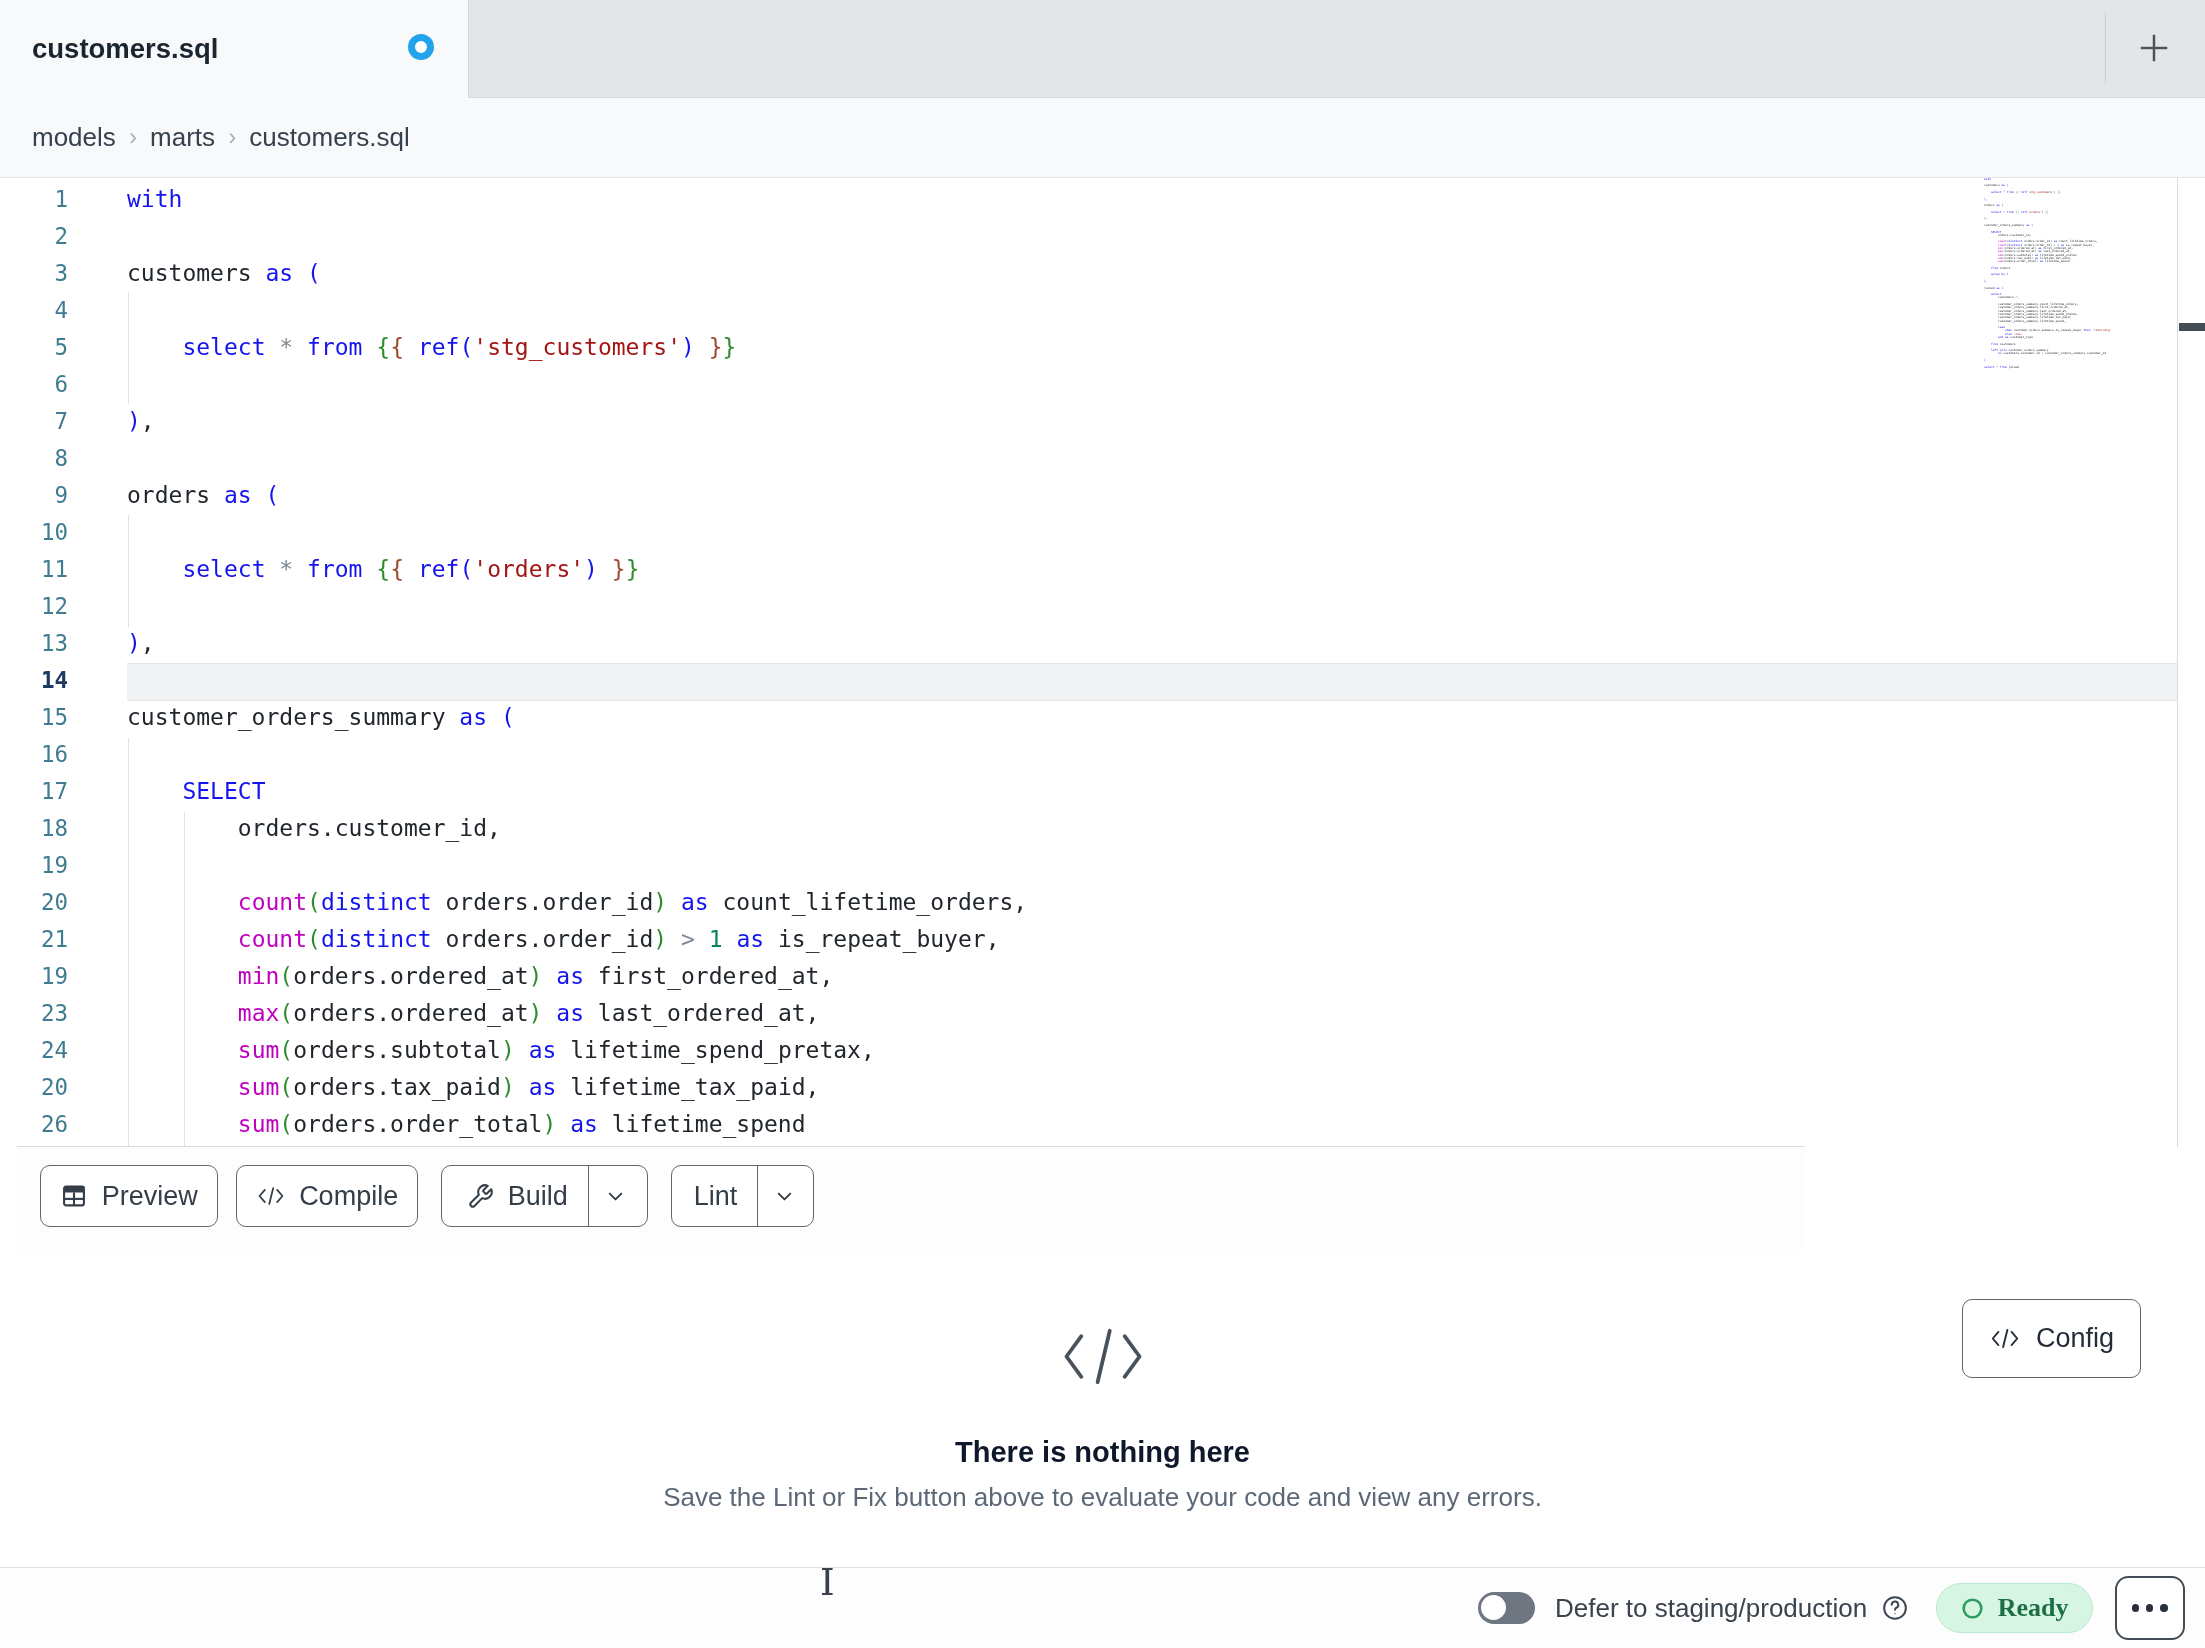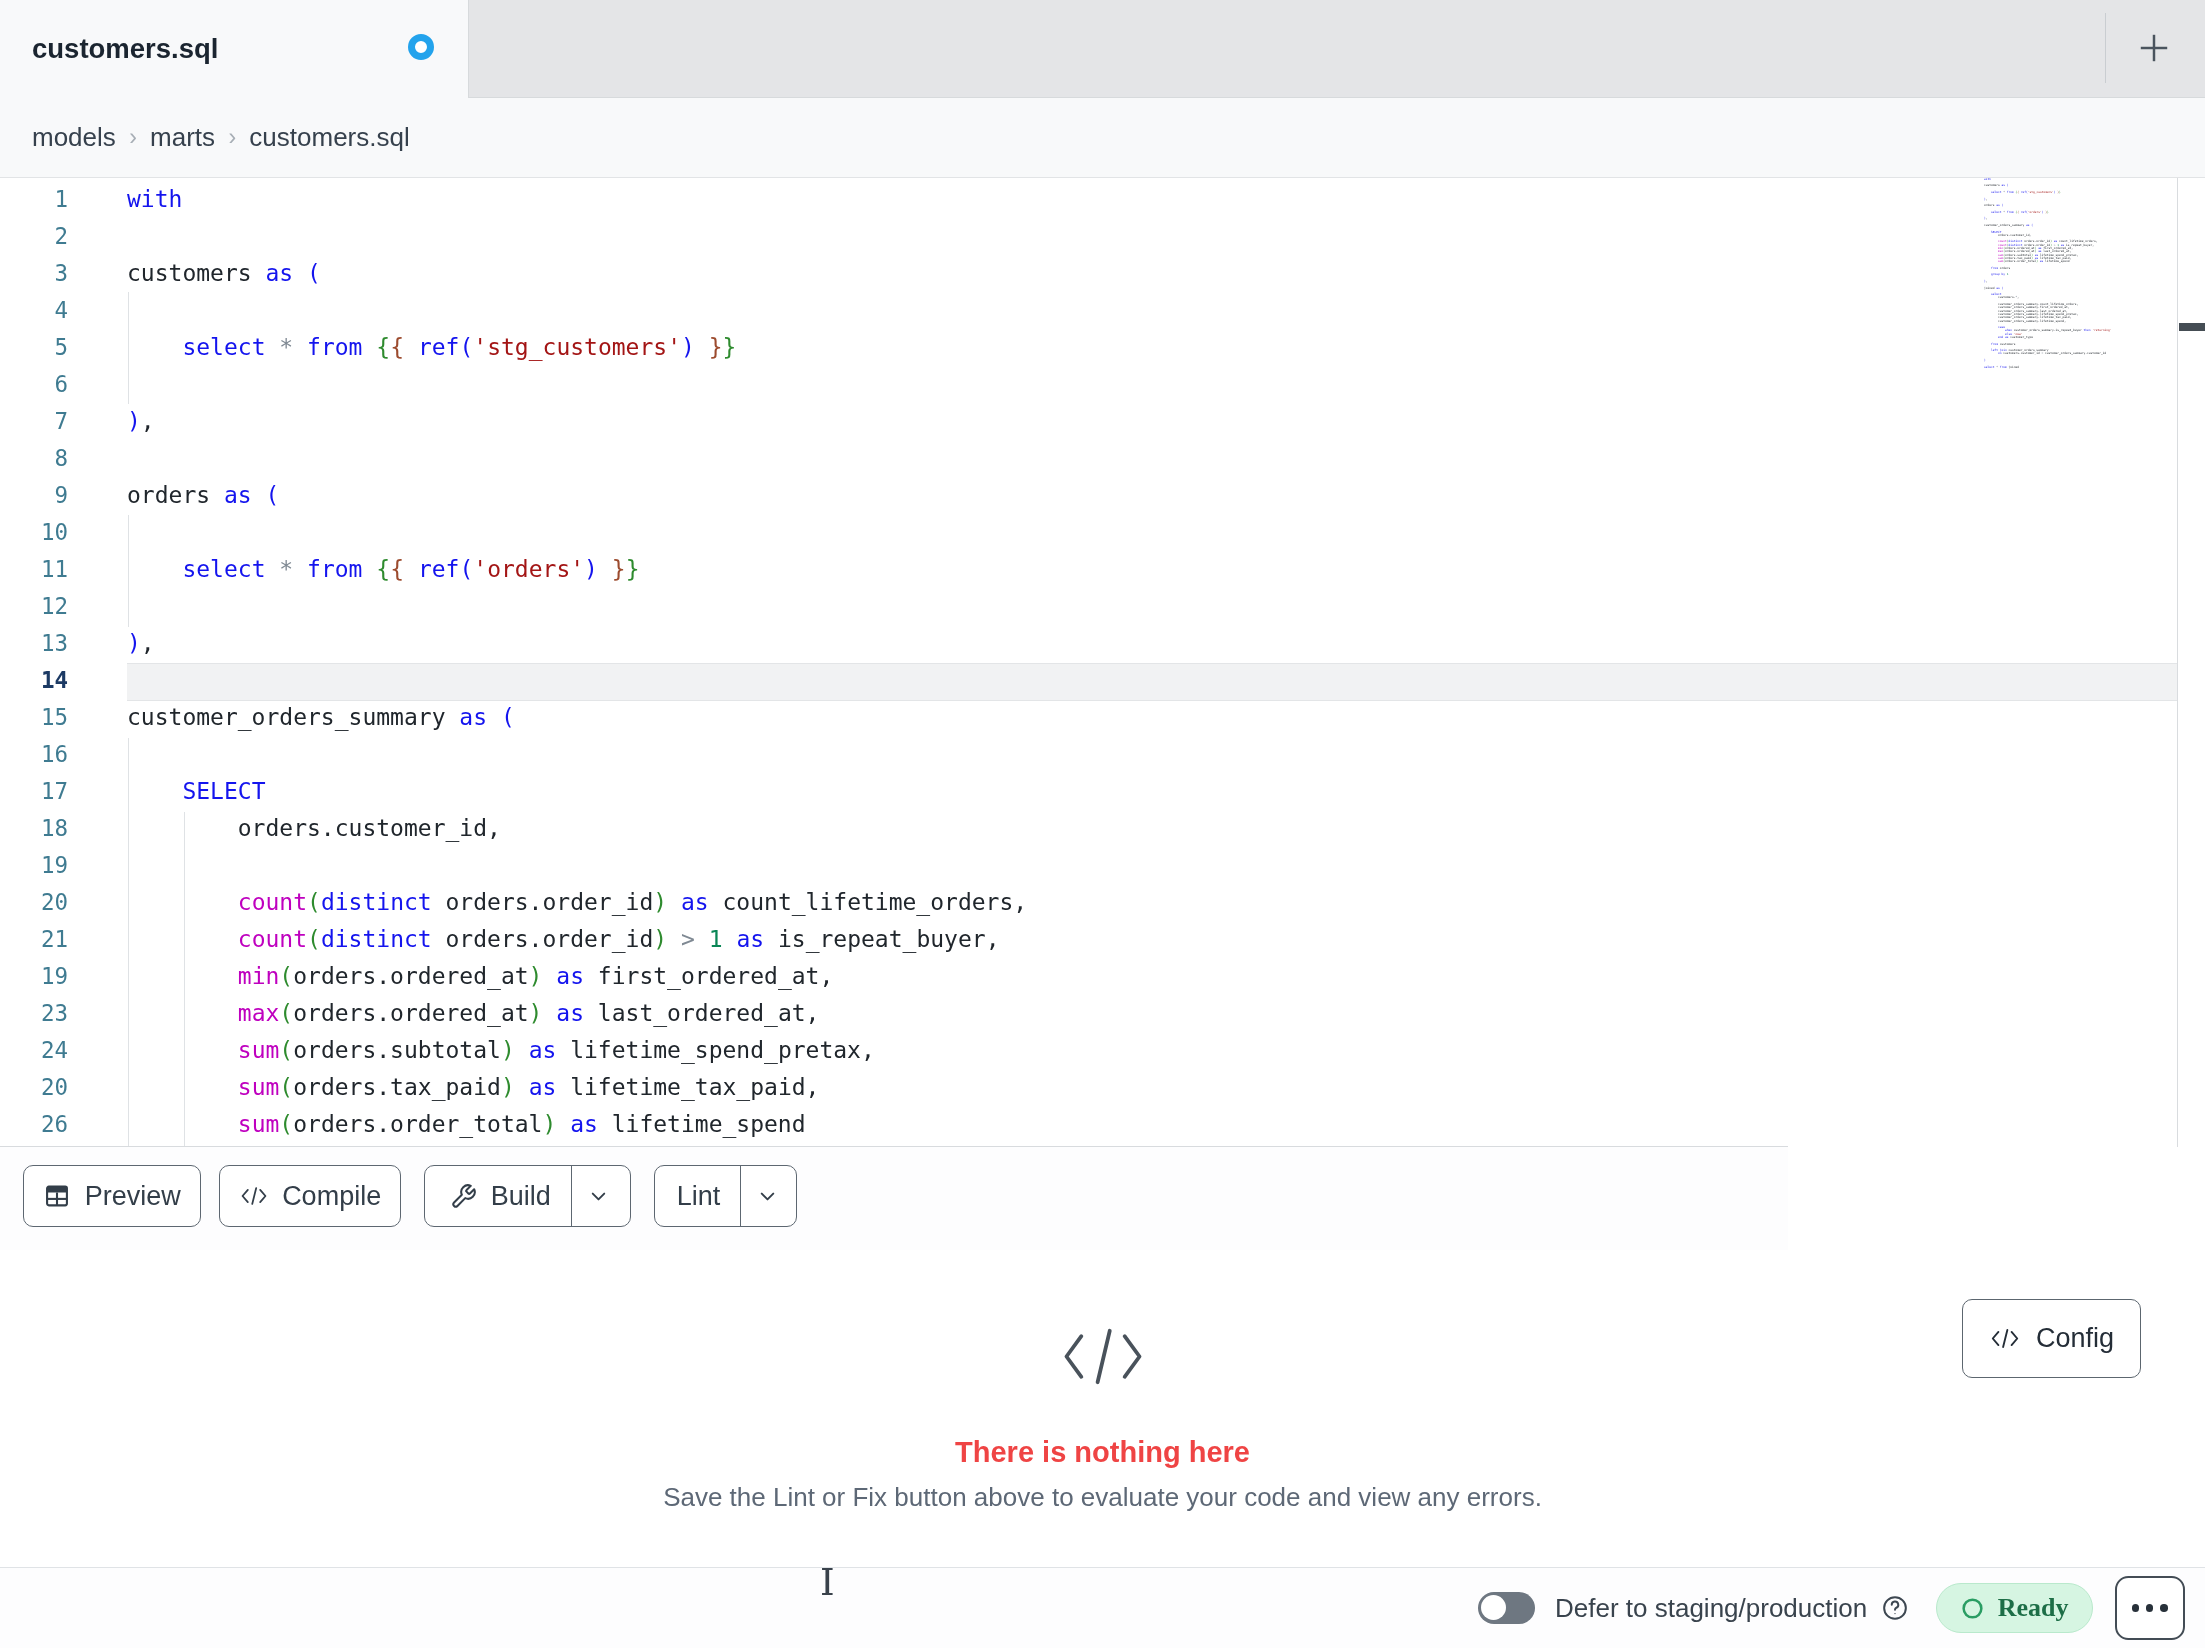--- a/index.html
+++ b/index.html
@@ -27,36 +27,36 @@
   #line-highlight { position:absolute; left:127px; top:485px; width:2050px; height:38px; background:#f1f2f3; border-top:1.7px solid #e3e5e7; border-bottom:1.7px solid #e3e5e7; }
   .indent-guide { position:absolute; width:0.8px; background:#dfe2e5; }
   #gutter { position:absolute; left:0; top:2.5px; width:68px; text-align:right; font-family:"DejaVu Sans Mono", monospace; font-size:22.5px; line-height:37px; color:#3f7b91; }
   #gutter .ln-active { color:#1c3a64; font-weight:700; }
   #code { position:absolute; left:127px; top:2.5px; font-family:"DejaVu Sans Mono", monospace; font-size:23px; line-height:37px; color:#20262c; }
   #minimap { position:absolute; left:1984px; top:-0.8px; font-family:"DejaVu Sans Mono", monospace; font-size:5.8px; line-height:6.6px; color:#20262c; transform:scale(0.5); transform-origin:0 0; }
   #scroll-divider { position:absolute; left:2177px; top:0; width:0.8px; height:969px; background:#d9dcdf; }
   #scroll-thumb { position:absolute; left:2179px; top:145px; width:27px; height:7.5px; background:#454d54; }
 
   
-  #toolbar-row { position:absolute; left:0; top:1146px; width:1788px; height:104px; background:#fdfdfe; border-top:0.8px solid #d8dbde; }
+  #toolbar-row { position:absolute; left:17px; top:1146px; width:1788px; height:104px; background:#fdfdfe; border-top:0.8px solid #d8dbde; }
   .tb-btn { position:absolute; top:18.3px; height:62px; border:1.7px solid #5d6771; border-radius:10px; background:#ffffff; display:flex; align-items:center; justify-content:center; font-size:27px; color:#333e49; cursor:pointer; }
   .tb-btn .seg { display:flex; align-items:center; justify-content:center; gap:13.3px; height:100%; padding:0 20px; }
   .tb-btn .seg.chev { border-left:1.7px solid #5d6771; padding:0 15px; }
   .tb-btn .seg.chev-plain { padding:0 15px 0 1.7px; }
   #tabs-zone { position:absolute; left:1103px; top:0.8px; right:0; height:103px; background:#f6f7f8; border-left:0.8px solid #dbdee1; display:flex; align-items:center; padding-left:68px; gap:68px; }
   .rtab { position:relative; font-size:27.5px; color:#2a333d; height:100%; display:flex; align-items:center; cursor:pointer; white-space:nowrap; }
   .rtab.active { color:#19222c; font-weight:600; }
   .rtab.active::after { content:""; position:absolute; left:-33px; right:-33px; bottom:0; height:5.8px; background:#9aa1a9; }
 
   
   #panel { position:absolute; left:0; top:1251px; width:2205px; height:317px; background:#ffffff; }
   #config-btn { position:absolute; left:1962px; top:48px; width:179px; height:79px; border:1.7px solid #5c666f; border-radius:10px; background:#ffffff; display:flex; align-items:center; justify-content:center; gap:15px; font-size:27px; color:#242d37; cursor:pointer; }
   #empty-state { position:absolute; left:0; top:0; width:100%; text-align:center; }
   #empty-icon { margin:73px auto 0; width:92px; }
-  #empty-title { margin-top:47px; font-size:29px; font-weight:700; color:#ef4444; }
+  #empty-title { margin-top:47px; font-size:29px; font-weight:700; color:#0f172a; }
   #empty-sub { margin-top:13.3px; font-size:26px; color:#5d6876; }
   #ibeam-cursor { position:absolute; left:820px; top:1561px; font-family:"DejaVu Serif", serif; font-size:37px; color:#39424b; z-index:5; }
 
   
   #statusbar { position:absolute; left:0; top:1567px; width:2205px; height:81px; background:#fdfdfe; border-top:0.8px solid #e0e3e6; display:flex; align-items:center; }
   #defer-toggle { margin-left:1478px; width:57px; height:32px; border-radius:16px; background:#6e7781; position:relative; cursor:pointer; flex:none; }
   #defer-toggle .knob { position:absolute; left:3.3px; top:3.3px; width:25px; height:25px; border-radius:50%; background:#ffffff; }
   #defer-label { margin-left:20px; font-size:26px; color:#39434d; white-space:nowrap; }
   #help-icon { margin-left:13.3px; cursor:pointer; }
   #ready-badge { margin-left:27px; height:50px; padding:0 23px; border-radius:25px; background:#d6f5e2; border:0.8px solid #b9e9cc; display:flex; align-items:center; gap:13.3px;font-family:Liberation Serif, serif; }

